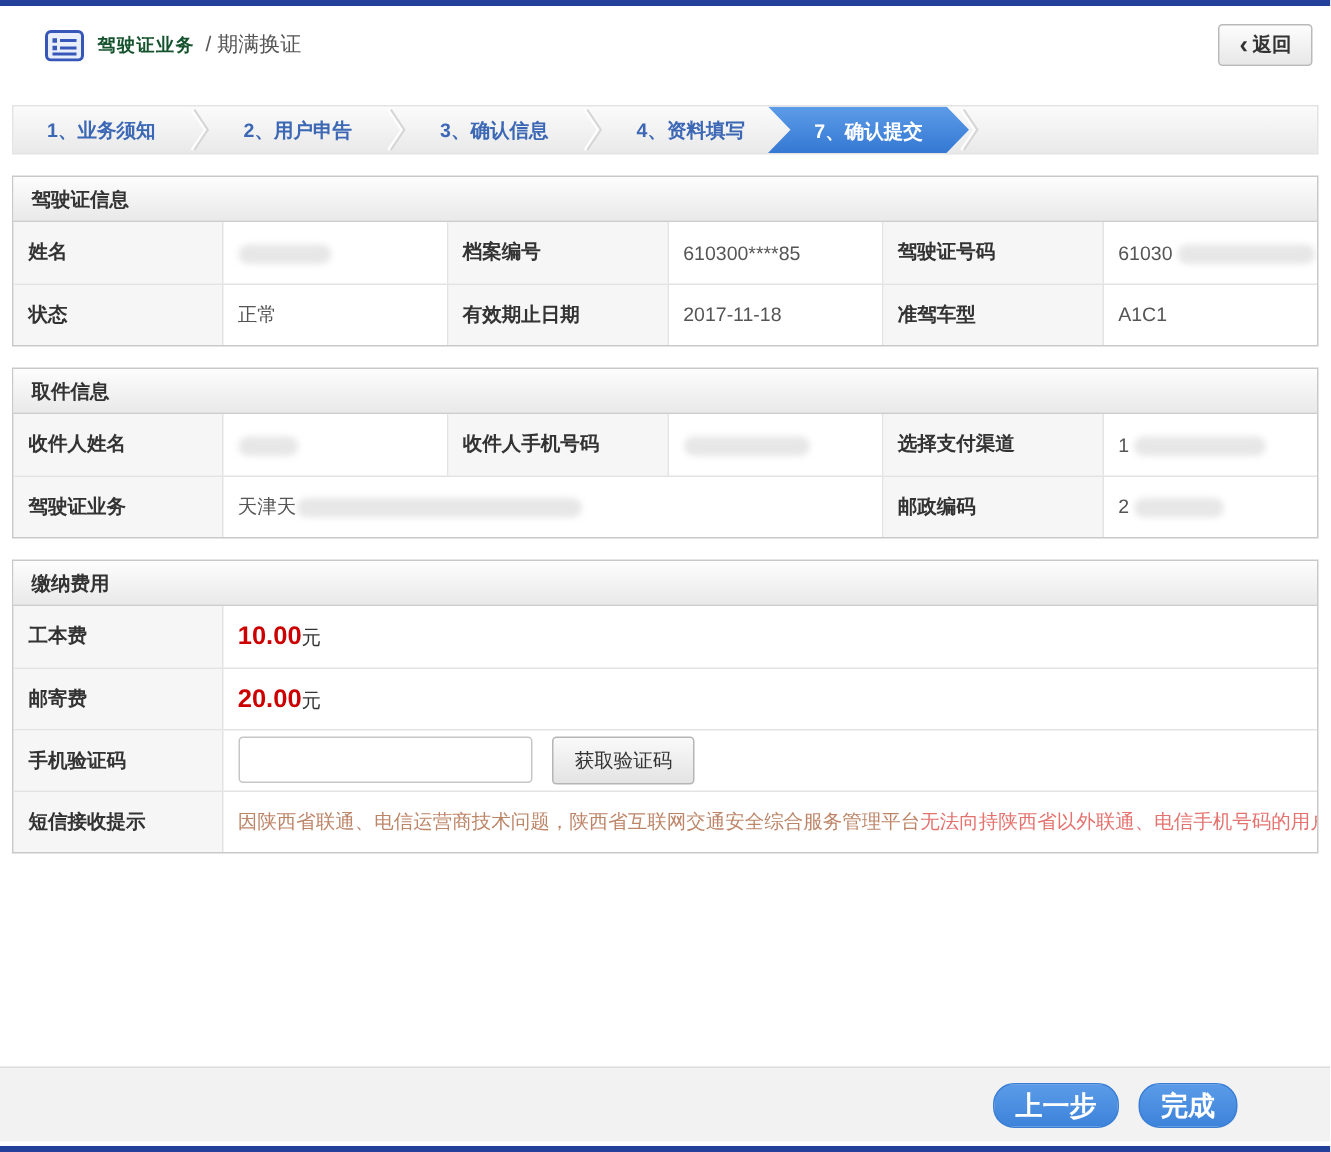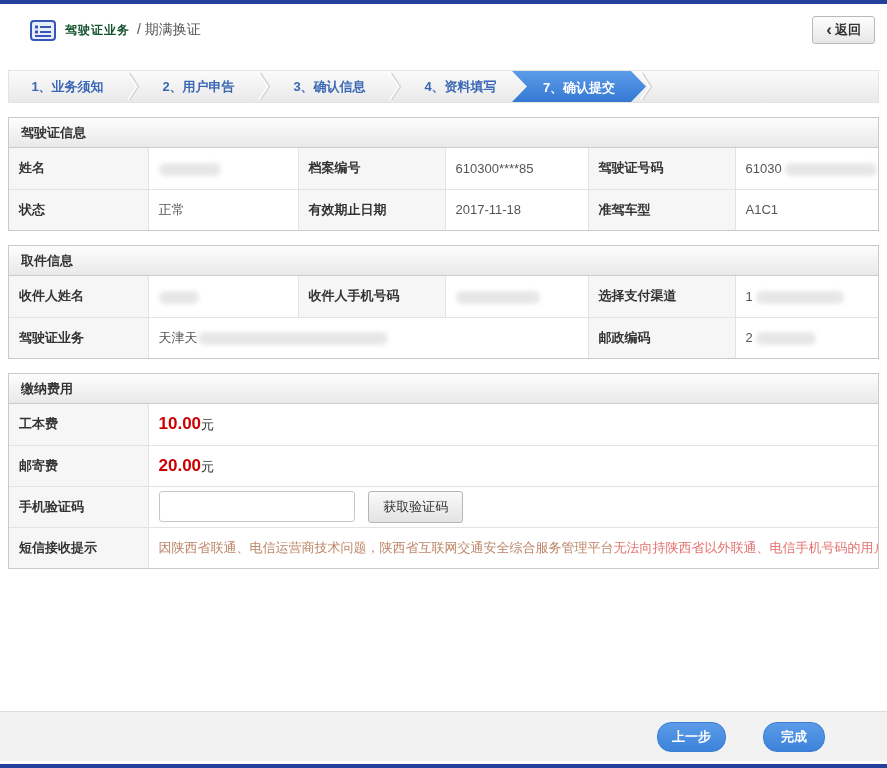--- a/index.html
+++ b/index.html
@@ -46,21 +46,21 @@
   .radio-gap { width:22px; }
   .captcha-input { width:196px; height:31px; border:1px solid #c6c6c6; border-radius:3px; padding:0 8px; font-size:13px; color:#333; outline:none; }
   .captcha-btn { margin-left:10px; height:32px; padding:0 14px; background:linear-gradient(#fafafa,#e3e3e3); border:1px solid #b5b5b5; border-radius:3px; font-size:13px; font-weight:normal; color:#333; cursor:pointer; }
   .notice-text { white-space:normal; line-height:1.85; padding:8px 12px 8px 10px; font-size:13px; }
   .notice-a { color:#bd8568; }
   .notice-b { color:#e4726e; }
 
   
   .spacer { flex:1; }
   .footer-band { height:50px; background:#f2f2f2; border-top:1px solid #ddd; display:flex; align-items:center; justify-content:flex-end; padding-right:62px; gap:13px; flex:none; }
-  .btn-blue { min-width:62px; height:30px; padding:0 14px; background:linear-gradient(#5b9be8,#3d83da); border:1px solid #3a7fd5; border-radius:14px; color:#fff; font-weight:bold; font-size:13px; cursor:pointer;margin-left:24px; }
+  .btn-blue { min-width:62px; height:30px; padding:0 14px; background:linear-gradient(#5b9be8,#3d83da); border:1px solid #3a7fd5; border-radius:14px; color:#fff; font-weight:bold; font-size:18px; cursor:pointer; }
   .footer-gap { height:3px; background:#fff; flex:none; }
 
   .h47 td { height:47px; } .h45 td { height:45px; } .h42 td { height:42px; } .h43 td { height:43px; } .h62 td { height:62px; }
 </style>
 </head>
 <body>
 
 <div class="page">
   <div class="accent-top"></div>
 

